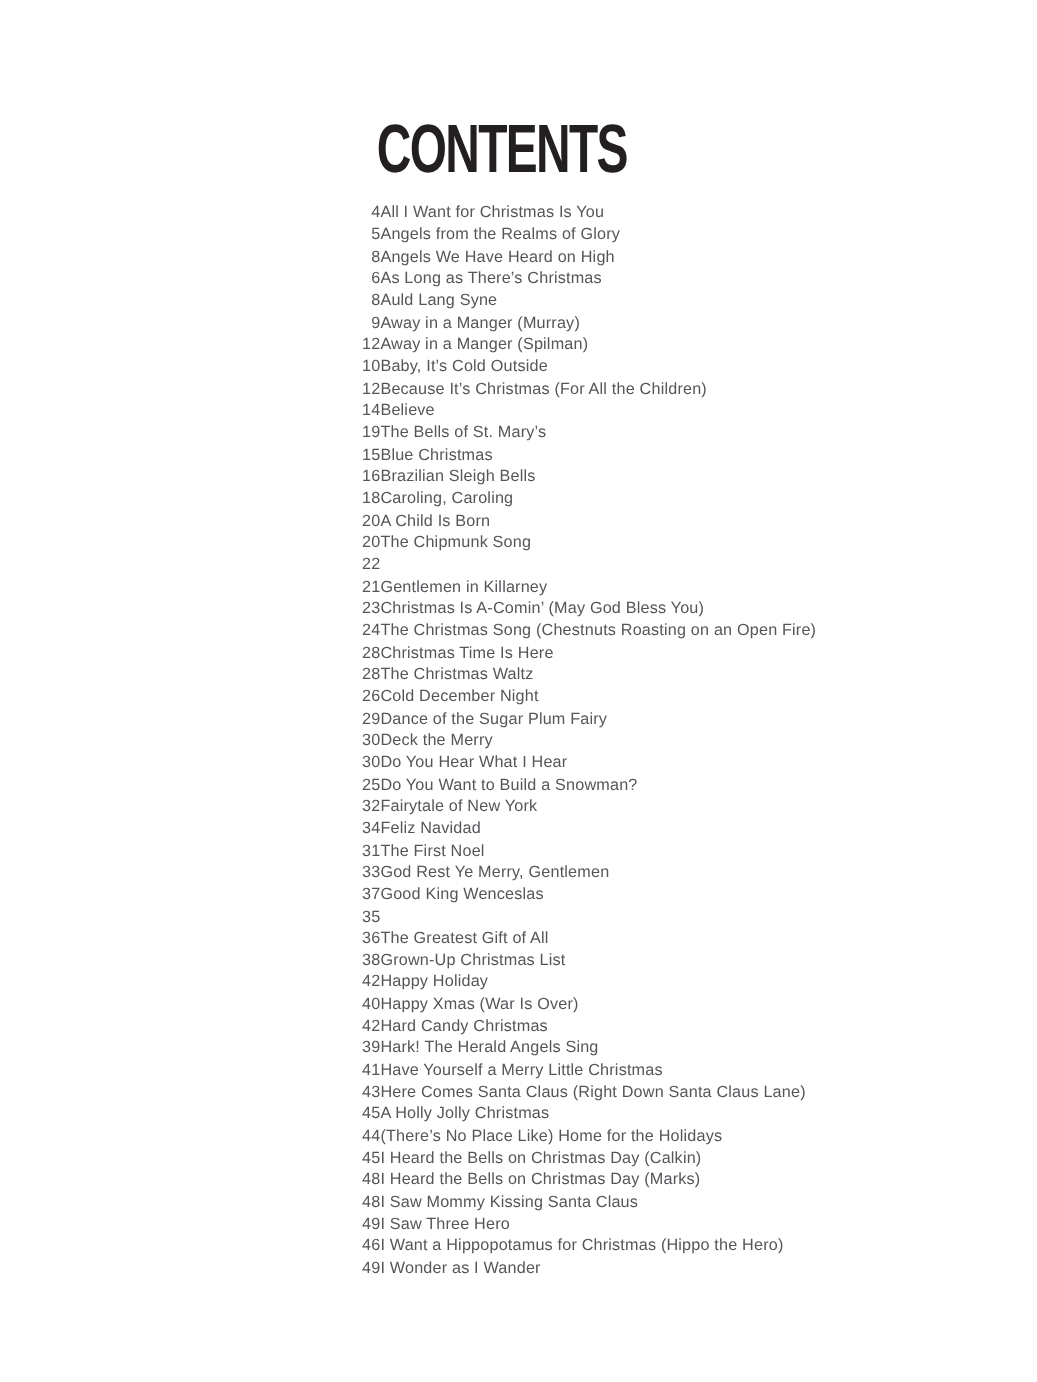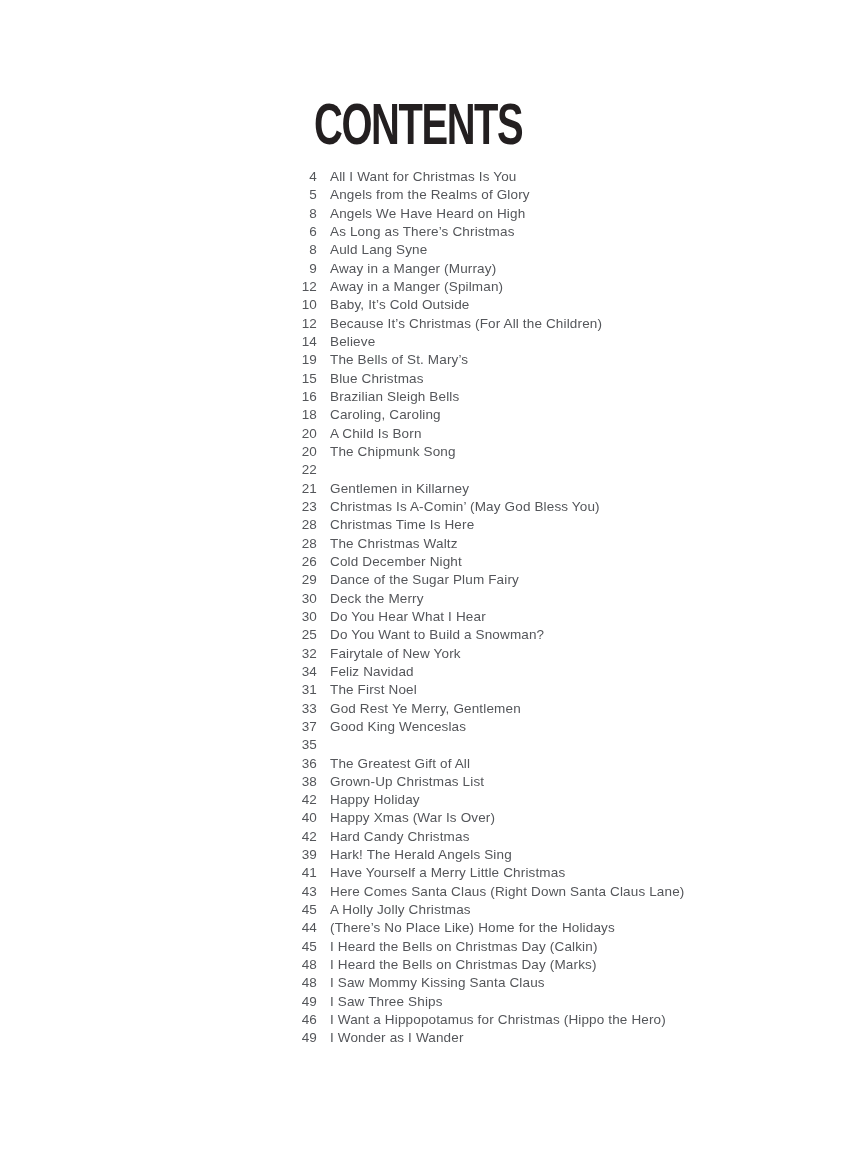--- a/index.html
+++ b/index.html
@@ -44,21 +44,20 @@
     align-items: baseline;
     white-space: nowrap;
   }
   .num {
     display: inline-block;
     width: 42px;
     text-align: right;
     flex: 0 0 42px;
   }
   .song {
-    margin-left: 13px;
   }
 </style>
 </head>
 <body>
 
 <div class="page">
   <h1 class="title">CONTENTS</h1>
   <div class="toc" id="toc">
   <div class="row">
     <span class="num">4</span>
@@ -147,20 +146,24 @@
   <div class="row">
     <span class="num">21</span>
     <span class="song">Gentlemen in Killarney</span>
   </div>
 
   <div class="row">
     <span class="num">23</span>
     <span class="song">Christmas Is A-Comin’ (May God Bless You)</span>
   </div>
 
+  <div class="row">
+    <span class="num">24</span>
+    <span class="song">The Christmas Song (Chestnuts Roasting on an Open Fire)</span>
+  </div>
 
   <div class="row">
     <span class="num">28</span>
     <span class="song">Christmas Time Is Here</span>
   </div>
 
   <div class="row">
     <span class="num">28</span>
     <span class="song">The Christmas Waltz</span>
   </div>
@@ -279,21 +282,21 @@
     <span class="song">I Heard the Bells on Christmas Day (Marks)</span>
   </div>
 
   <div class="row">
     <span class="num">48</span>
     <span class="song">I Saw Mommy Kissing Santa Claus</span>
   </div>
 
   <div class="row">
     <span class="num">49</span>
-    <span class="song">I Saw Three Ships</span>
+    <span class="song">I Saw Three Hero</span>
   </div>
 
   <div class="row">
     <span class="num">46</span>
     <span class="song">I Want a Hippopotamus for Christmas (Hippo the Hero)</span>
   </div>
 
   <div class="row">
     <span class="num">49</span>
     <span class="song">I Wonder as I Wander</span>

